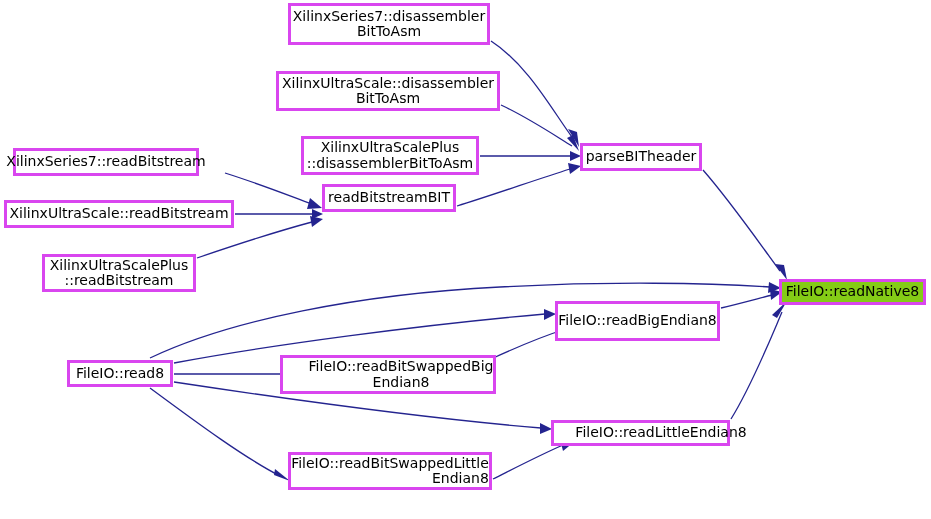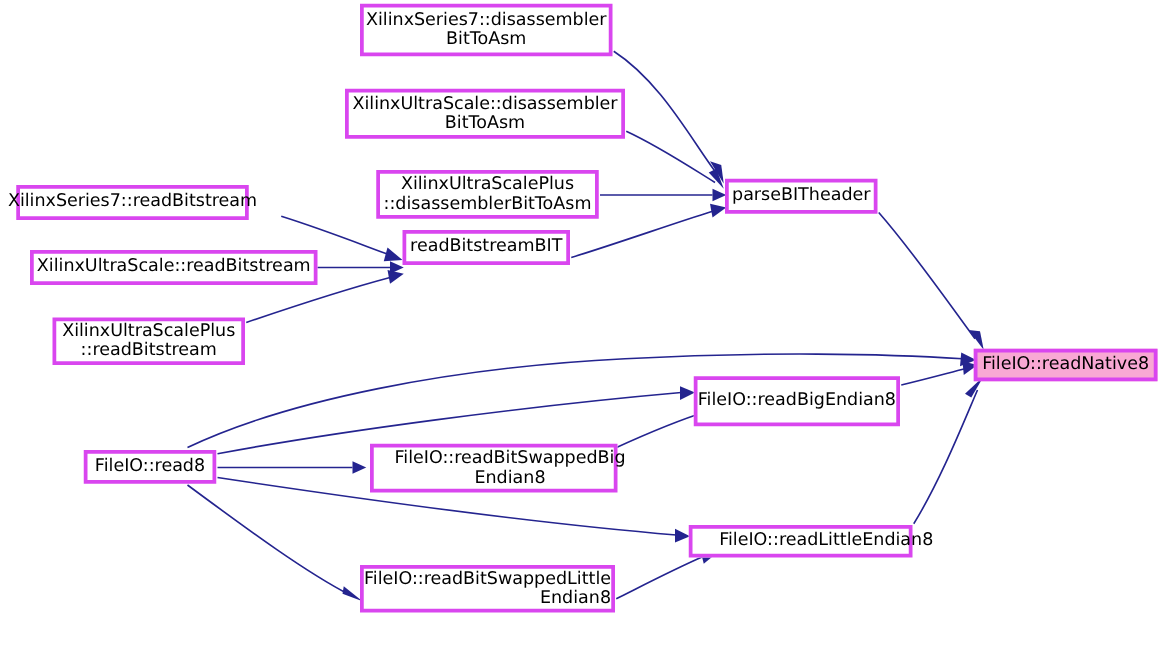--- a/index.html
+++ b/index.html
@@ -43,21 +43,21 @@
     justify-content: center;
     text-align: center;
     color: #000000;
     font-size: 14px;
     line-height: 15.5px;
     letter-spacing: 0px;
     white-space: pre-line;
     cursor: default;
   }
   .node.highlight {
-    background: #f9a8d4;
+    background: #84cc16;
   }
   .node .label {
     display: block;
     padding: 0 4px;
   }
 </style>
 </head>
 <body>
 
 <div id="canvas">
@@ -167,42 +167,42 @@
   </div>
 
   <div class="node" style="left:580px; top:143px; width:122px; height:28px;">
     <span class="label">parseBITheader</span>
   </div>
 
   <div class="node" style="left:13px; top:148px; width:186px; height:28px;">
     <span class="label">XilinxSeries7::readBitstream</span>
   </div>
 
-  <div class="node" style="left:4px; top:200px; width:230px; height:28px;margin-left:20px;">
+  <div class="node" style="left:4px; top:200px; width:230px; height:28px;">
     <span class="label">XilinxUltraScale::readBitstream</span>
   </div>
 
   <div class="node" style="left:322px; top:184px; width:134px; height:28px;">
     <span class="label">readBitstreamBIT</span>
   </div>
 
   <div class="node" style="left:42px; top:254px; width:154px; height:38px;">
     <span class="label">XilinxUltraScalePlus
 ::readBitstream</span>
   </div>
 
   <div class="node highlight" style="left:779px; top:279px; width:147px; height:26px;">
     <span class="label">FileIO::readNative8</span>
   </div>
 
   <div class="node" style="left:555px; top:301px; width:165px; height:40px;">
     <span class="label">FileIO::readBigEndian8</span>
   </div>
 
-  <div class="node" style="left:296px; top:355px; width:198px; height:39px;padding-left:26px;">
+  <div class="node" style="left:280px; top:355px; width:216px; height:39px;padding-left:26px;">
     <span class="label">FileIO::readBitSwappedBig
 Endian8</span>
   </div>
 
   <div class="node" style="left:67px; top:360px; width:106px; height:27px;">
     <span class="label">FileIO::read8</span>
   </div>
 
   <div class="node" style="left:551px; top:420px; width:179px; height:26px;padding-left:41px;">
     <span class="label">FileIO::readLittleEndian8</span>

